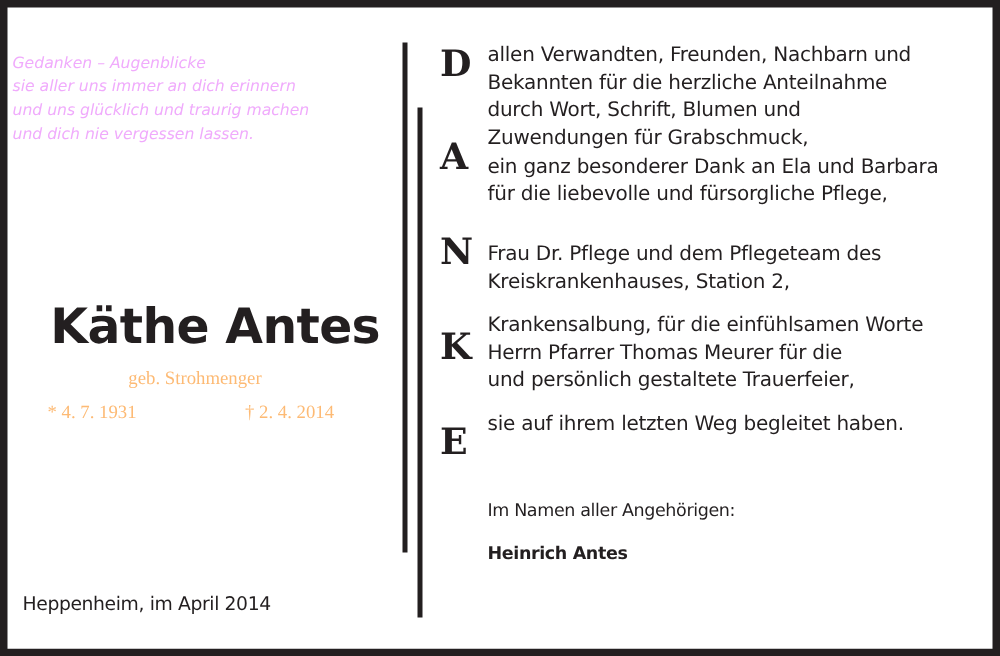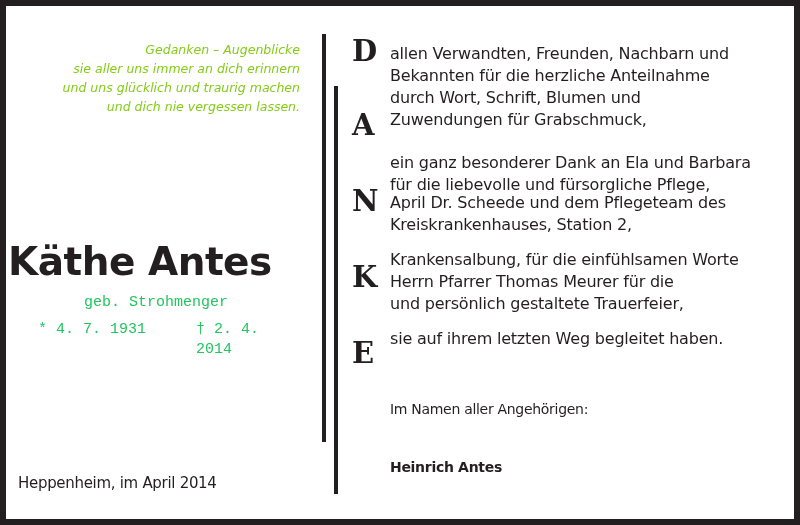--- a/index.html
+++ b/index.html
@@ -1,30 +1,30 @@
 <!DOCTYPE html>
 <html><head>
 <meta charset="utf-8">
 <style>
   html, body { margin:0; padding:0; }
   body { width:800px; height:525px; background:#231f20; position:relative; overflow:hidden; }
   .card { position:absolute; left:6px; top:6px; width:788px; height:513px; background:#fff; }
   .sans { font-family:"DejaVu Sans", sans-serif; color:#231f20; }
-  .serif { font-family:Liberation Mono, monospace; color:#22c55e; }
-  .poem { position:absolute; left:10px; top:40px; width:290px; text-align:right; font-style:italic; font-size:12.5px; line-height:19px; color:#84cc16; }
-  .name { position:absolute; left:8px; top:238px; width:296px; text-align:left; font-size:39px; font-weight:bold; letter-spacing:-0.5px; line-height:48px; }
+  .serif { font-family:Liberation Serif, serif; color:#fdba74; }
+  .poem { position:absolute; left:10px; top:40px; width:290px; text-align:left; font-style:italic; font-size:12.5px; line-height:19px; color:#f0abfc; }
+  .name { position:absolute; left:8px; top:238px; width:296px; text-align:right; font-size:39px; font-weight:bold; letter-spacing:-0.5px; line-height:48px; }
   .born { position:absolute; left:8px; top:293px; width:296px; text-align:center; font-size:15px; line-height:20px; }
   .dates { position:absolute; left:8px; top:320px; width:296px; font-size:15px; line-height:20px; }
   .dates span { position:absolute; }
   .place { position:absolute; left:18px; top:474px; font-size:15px; letter-spacing:-0.3px; }
   .vline { position:absolute; width:4px; background:#231f20; }
   .letter { position:absolute; left:352px; font-size:29px; font-weight:bold; font-family:"DejaVu Serif", serif; color:#231f20; line-height:30px; }
   .para { position:absolute; left:390px; font-size:16px; line-height:22px; letter-spacing:-0.2px; white-space:nowrap; }
   .sign1 { position:absolute; left:390px; top:401px; font-size:14px; letter-spacing:-0.3px; }
-  .sign2 { position:absolute; left:390px; top:435px; font-size:14px; font-weight:bold; letter-spacing:-0.3px;margin-top:24px; }
+  .sign2 { position:absolute; left:390px; top:435px; font-size:14px; font-weight:bold; letter-spacing:-0.3px; }
 </style>
 </head>
 <body>
 
 <div class="card"></div>
 
 <div class="poem sans">
   <div>Gedanken – Augenblicke</div>
   <div>sie aller uns immer an dich erinnern</div>
   <div>und uns glücklich und traurig machen</div>
@@ -41,32 +41,32 @@
 
 <div class="vline" style="left:322px; top:34px; height:408px;"></div>
 <div class="vline" style="left:334px; top:86px; height:408px;"></div>
 
 <div class="letter" style="top:36px">D</div>
 <div class="letter" style="top:110px">A</div>
 <div class="letter" style="top:186px">N</div>
 <div class="letter" style="top:262px">K</div>
 <div class="letter" style="top:338px">E</div>
 
-<div class="para sans" style="top:43px">
+<div class="para sans" style="top:33px">
   <div>allen Verwandten, Freunden, Nachbarn und</div>
   <div>Bekannten für die herzliche Anteilnahme</div>
   <div>durch Wort, Schrift, Blumen und</div>
   <div>Zuwendungen für Grabschmuck,</div>
 </div>
-<div class="para sans" style="top:152px">
+<div class="para sans" style="top:122px">
   <div>ein ganz besonderer Dank an Ela und Barbara</div>
   <div>für die liebevolle und fürsorgliche Pflege,</div>
 </div>
 <div class="para sans" style="top:192px">
-  <div>April Dr. Scheede und dem Pflegeteam des</div>
+  <div>Frau Dr. Pflege und dem Pflegeteam des</div>
   <div>Kreiskrankenhauses, Station 2,</div>
 </div>
 <div class="para sans" style="top:249px">
   <div>Krankensalbung, für die einfühlsamen Worte</div>
   <div>Herrn Pfarrer Thomas Meurer für die</div>
   <div>und persönlich gestaltete Trauerfeier,</div>
 </div>
 <div class="para sans" style="top:328px">
   <div>sie auf ihrem letzten Weg begleitet haben.</div>
 </div>

